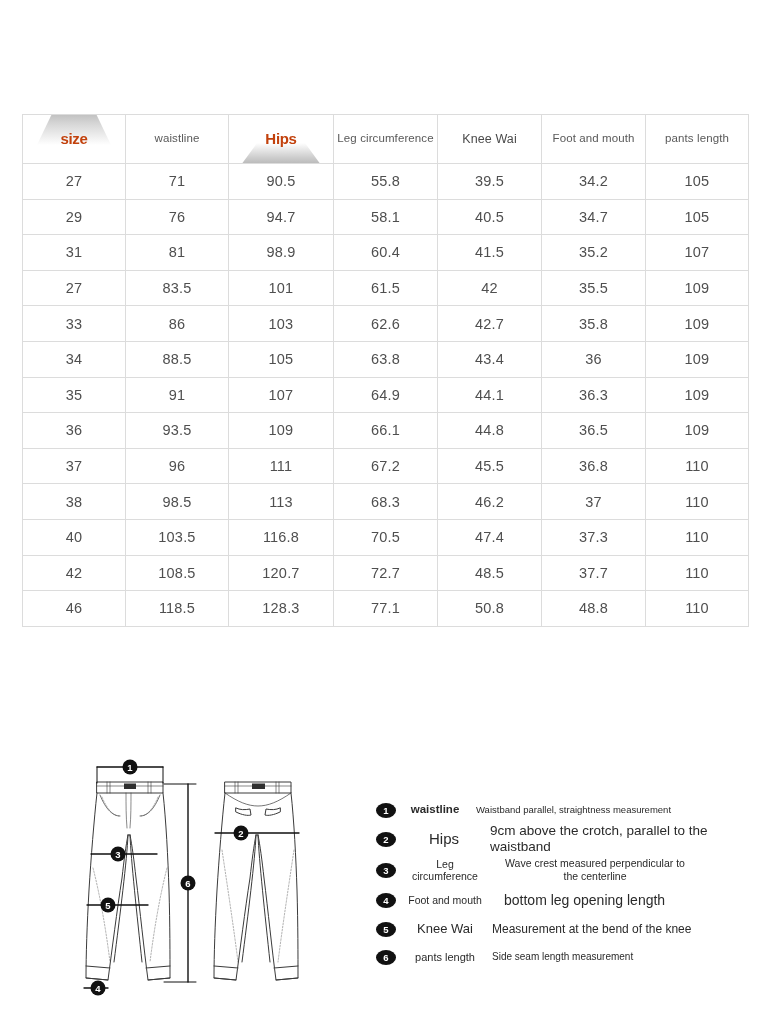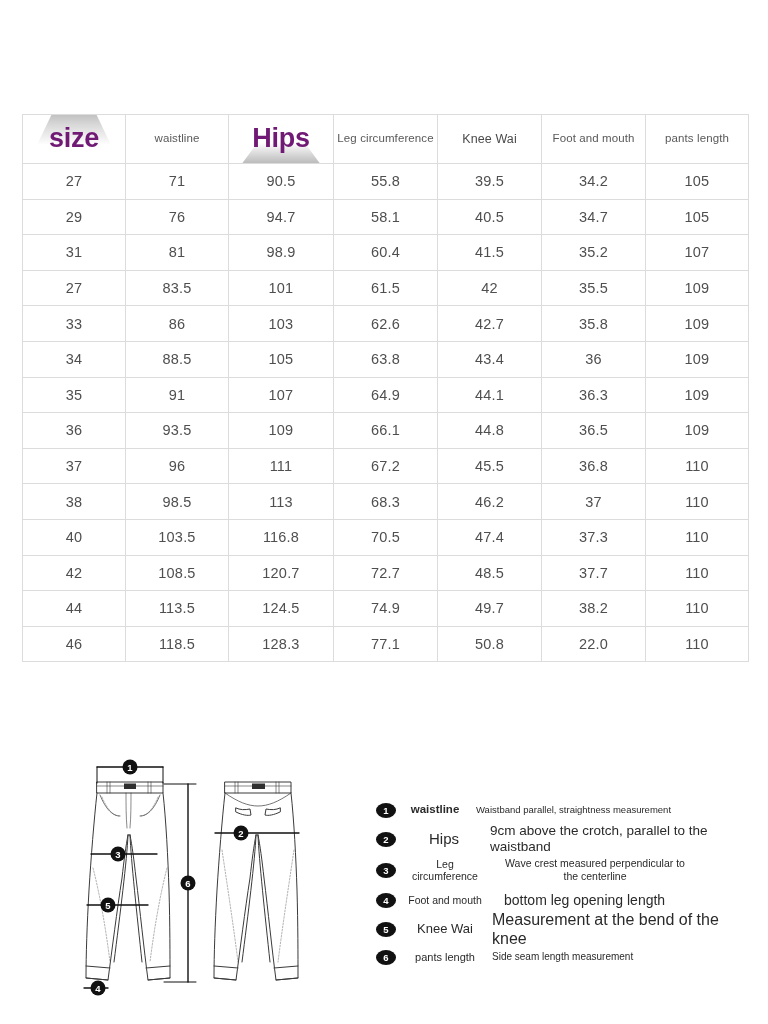--- a/index.html
+++ b/index.html
@@ -54,23 +54,23 @@
   col.c-waist { width: 103px; }
   col.c-hips  { width: 105px; }
   col.c-leg   { width: 104px; }
   col.c-knee  { width: 104px; }
   col.c-foot  { width: 104px; }
   col.c-len   { width: 103px; }
 
   
   .h-txt { position: relative; z-index: 2; display: block; line-height: 1.15; }
   .h-big {
-    font-size: 27px;
+    font-size: 15px;
     font-weight: 700;
-    color: #701a75;
+    color: #c2410c;
     letter-spacing: -.3px;
   }
   .h-small {
     font-size: 11.5px;
     font-weight: 400;
     color: #595959;
     letter-spacing: .1px;
   }
   .h-mid {
     font-size: 12.5px;
@@ -172,21 +172,21 @@
   .r3 { height: 30px; }
   .r3 .lg-term { flex: 0 0 82px; font-size: 10.5px; }
   .r3 .lg-desc { font-size: 10.5px; margin-left: 14px; text-align: center; width: 190px; }
 
   .r4 { height: 30px; }
   .r4 .lg-term { flex: 0 0 82px; font-size: 10.5px; }
   .r4 .lg-desc { font-size: 14px; margin-left: 18px; }
 
   .r5 { height: 28px; }
   .r5 .lg-term { flex: 0 0 82px; font-size: 13px; font-weight: 500; }
-  .r5 .lg-desc { font-size: 16px; margin-left: 6px; }
+  .r5 .lg-desc { font-size: 12px; margin-left: 6px; }
 
   .r6 { height: 28px; }
   .r6 .lg-term { flex: 0 0 82px; font-size: 11px; }
   .r6 .lg-desc { font-size: 10px; margin-left: 6px; }
 </style>
 </head>
 <body>
 
 <div id="size-table-wrap">
   <table class="size-table">
@@ -327,35 +327,26 @@
         <tr>
           <td>42</td>
           <td>108.5</td>
           <td>120.7</td>
           <td>72.7</td>
           <td>48.5</td>
           <td>37.7</td>
           <td>110</td>
         </tr>
         <tr>
-          <td>44</td>
-          <td>113.5</td>
-          <td>124.5</td>
-          <td>74.9</td>
-          <td>49.7</td>
-          <td>38.2</td>
-          <td>110</td>
-        </tr>
-        <tr>
           <td>46</td>
           <td>118.5</td>
           <td>128.3</td>
           <td>77.1</td>
           <td>50.8</td>
-          <td>22.0</td>
+          <td>48.8</td>
           <td>110</td>
         </tr>
       </tbody>
   </table>
 </div>
 
 <div id="diagram-area">
 
   <div id="jeans-figure">
     <svg width="300" height="255" viewBox="0 0 300 255" xmlns="http://www.w3.org/2000/svg">

